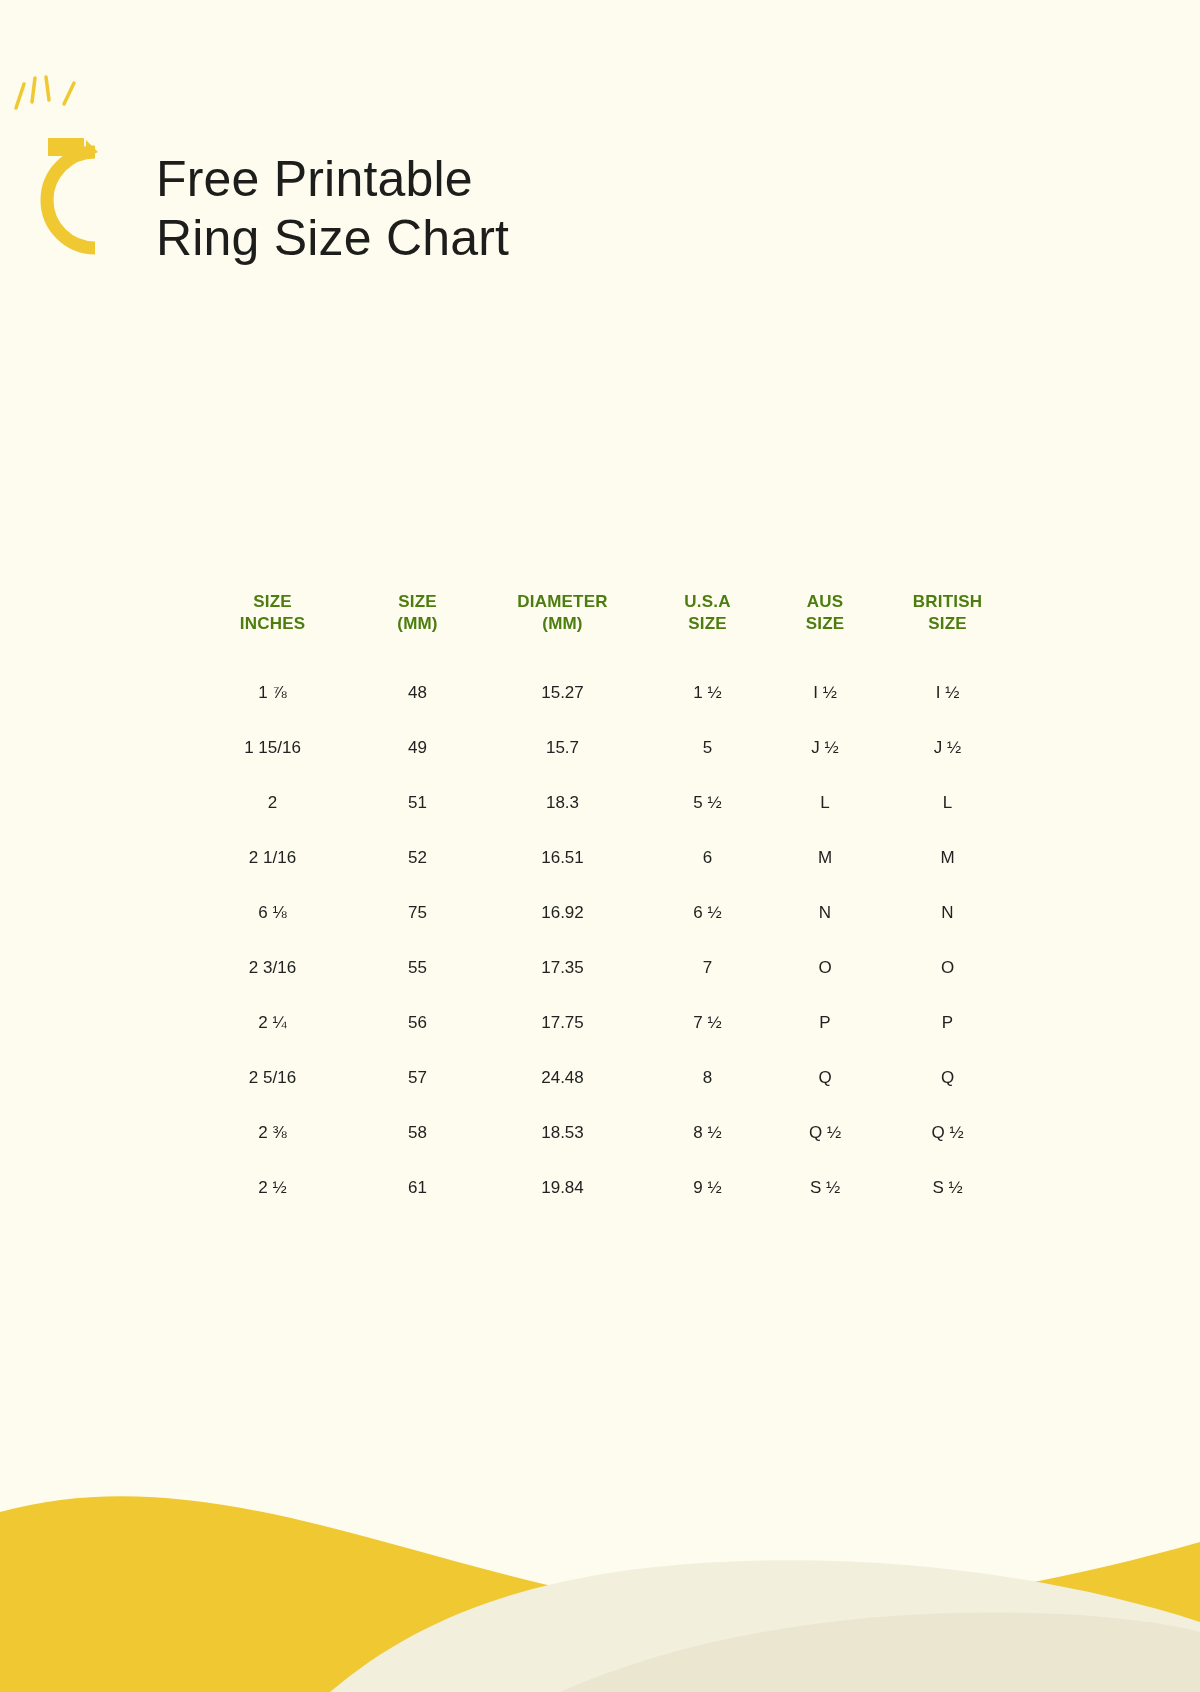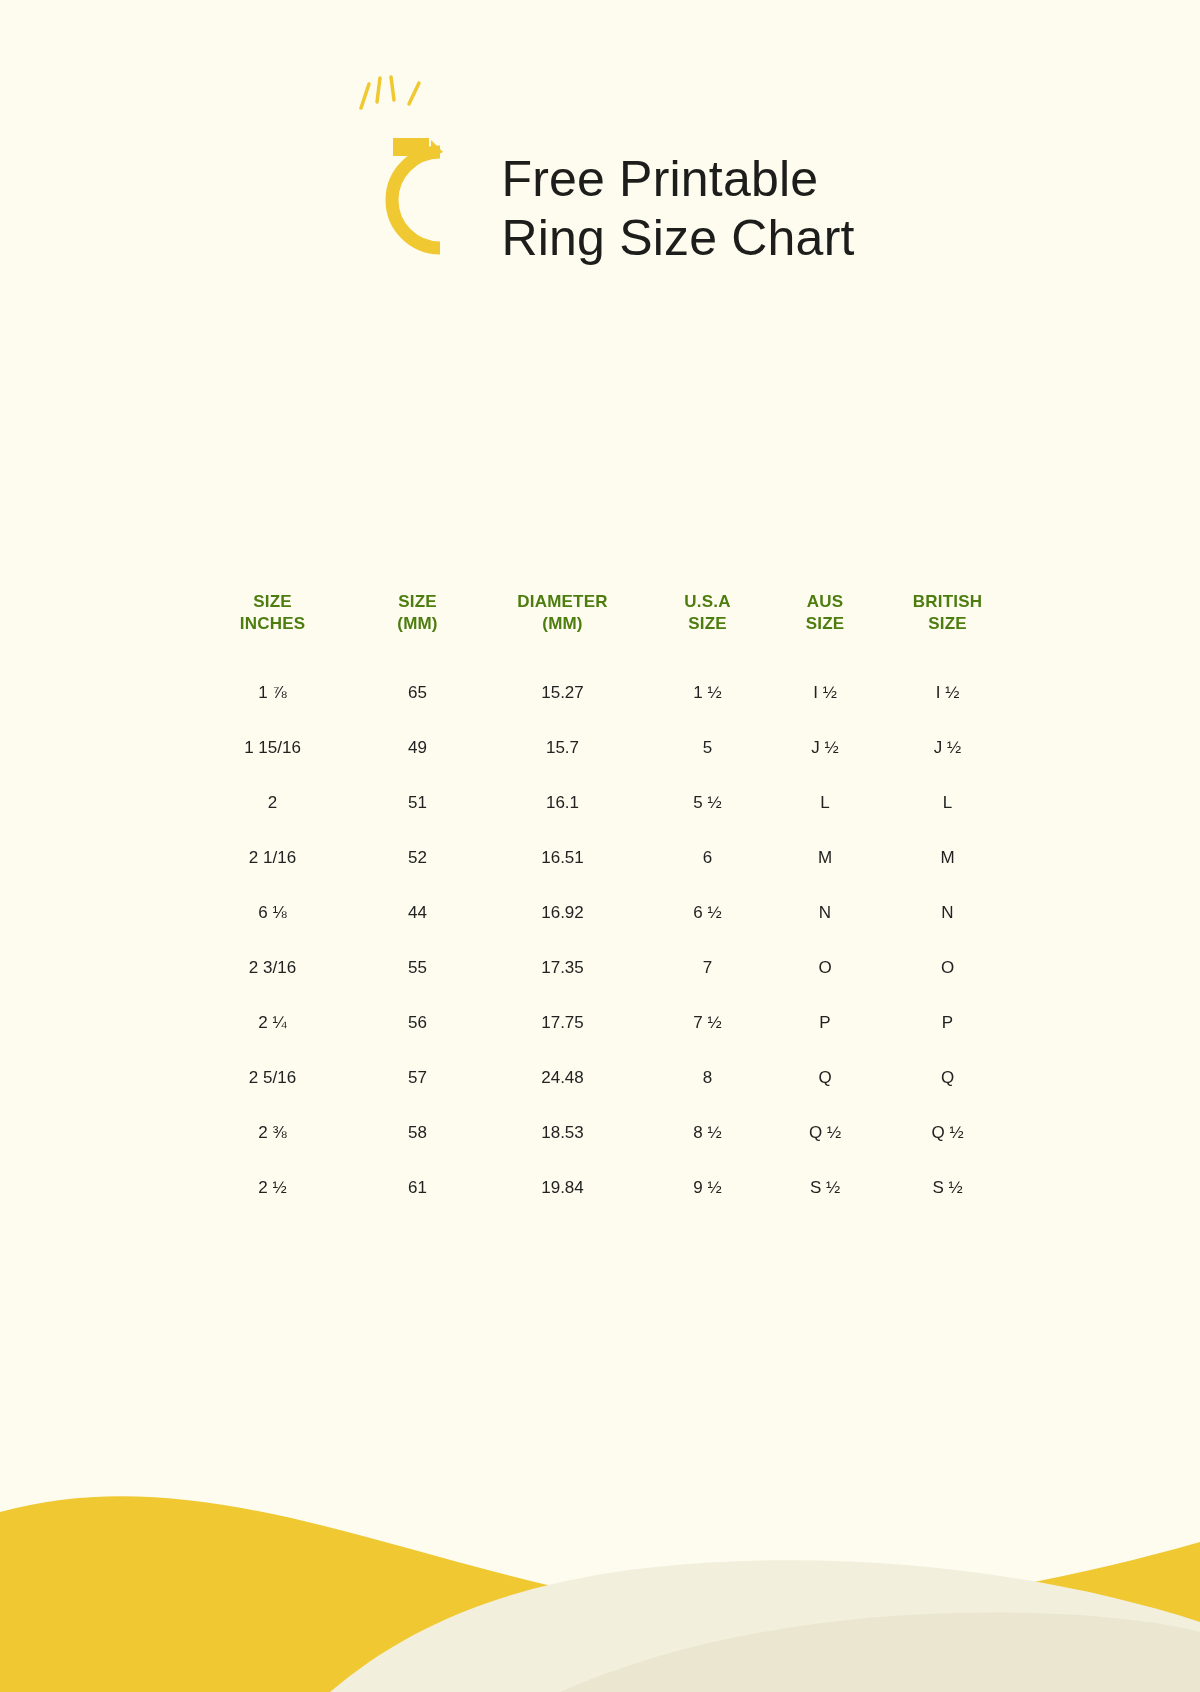--- a/index.html
+++ b/index.html
@@ -15,21 +15,20 @@
     overflow: hidden;
   }
 
   
   .header {
     position: absolute;
     top: 60px;
     left: 0;
     width: 1200px;
     display: flex;
-    justify-content: center;
     align-items: flex-start;
   }
   .header-inner {
     display: flex;
     align-items: center;
     gap: 6px;
   }
   .ring-logo {
     position: relative;
     width: 150px;
@@ -147,53 +146,53 @@
 SIZE</th>
         <th>AUS
 SIZE</th>
         <th>BRITISH
 SIZE</th>
       </tr>
     </thead>
     <tbody>
         <tr>
           <td>1 ⅞</td>
-          <td>65</td>
+          <td>48</td>
           <td>15.27</td>
           <td>1 ½</td>
           <td>I ½</td>
           <td>I ½</td>
         </tr>
         <tr>
           <td>1 15/16</td>
           <td>49</td>
           <td>15.7</td>
           <td>5</td>
           <td>J ½</td>
           <td>J ½</td>
         </tr>
         <tr>
           <td>2</td>
           <td>51</td>
-          <td>16.1</td>
+          <td>18.3</td>
           <td>5 ½</td>
           <td>L</td>
           <td>L</td>
         </tr>
         <tr>
           <td>2 1/16</td>
           <td>52</td>
           <td>16.51</td>
           <td>6</td>
           <td>M</td>
           <td>M</td>
         </tr>
         <tr>
           <td>6 ⅛</td>
-          <td>44</td>
+          <td>75</td>
           <td>16.92</td>
           <td>6 ½</td>
           <td>N</td>
           <td>N</td>
         </tr>
         <tr>
           <td>2 3/16</td>
           <td>55</td>
           <td>17.35</td>
           <td>7</td>

